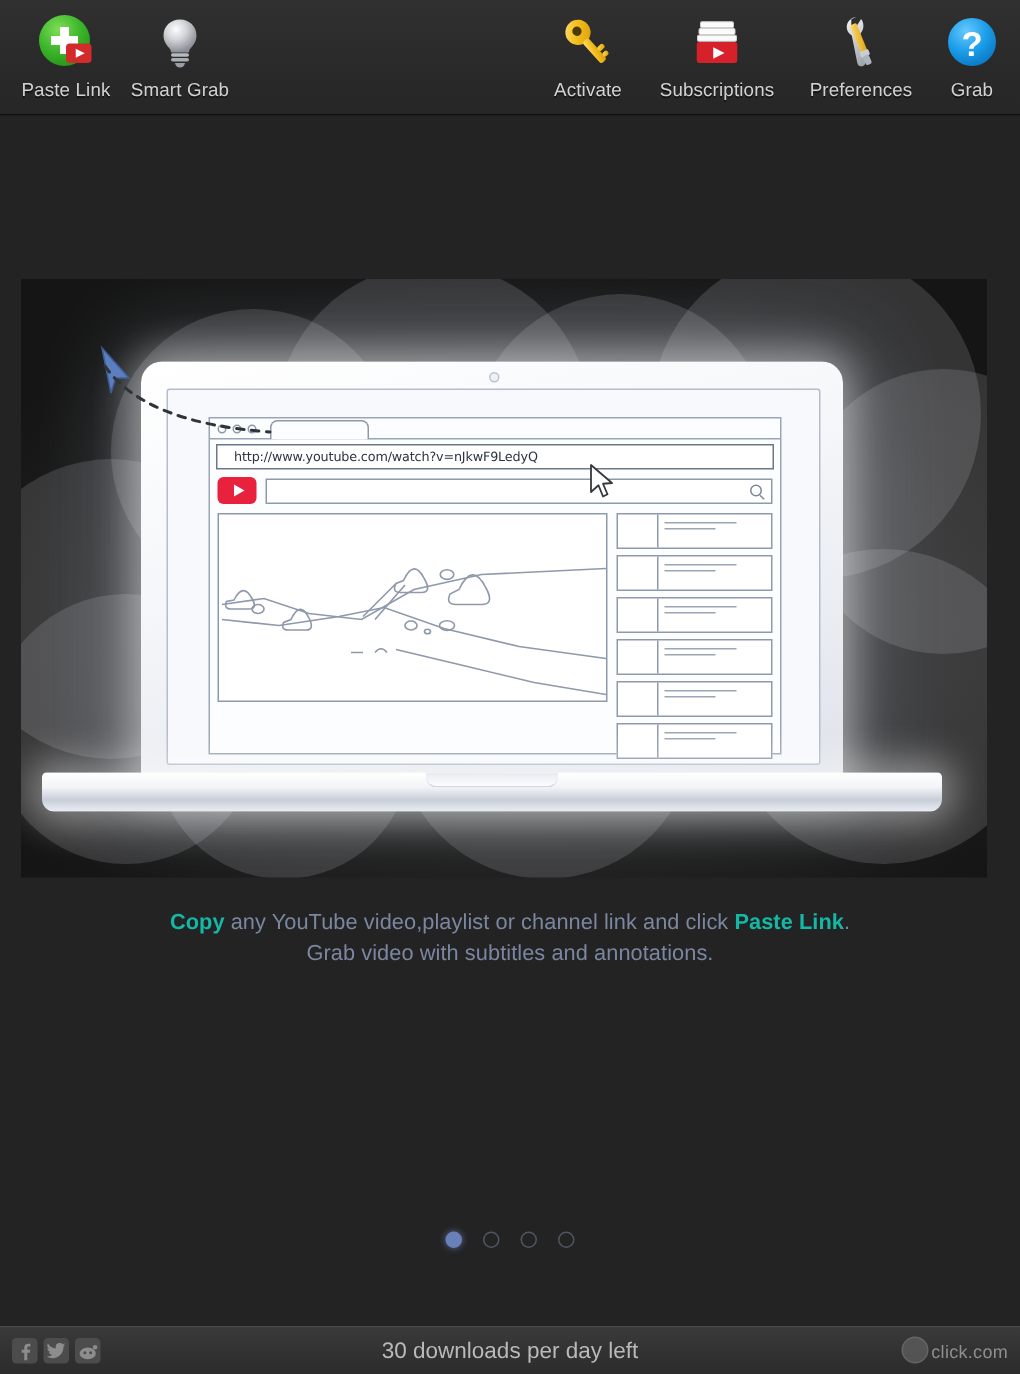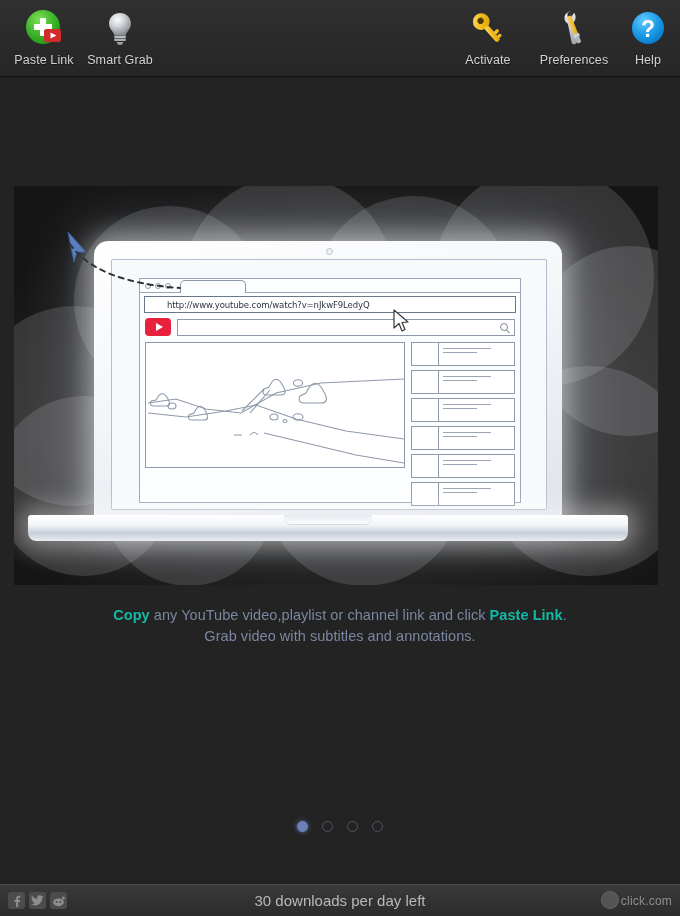--- a/index.html
+++ b/index.html
@@ -167,21 +167,21 @@
     position: relative;
     top: 1px;
   }
   .urlbar {
     margin: 3px 4px 0 4px;
     height: 17px;
     border: 1px solid #6c7788;
     background: #fff;
     display: flex;
     align-items: center;
-    padding-left: 22px;
+    padding-left: 11px;
     box-sizing: border-box;
   }
   .urltext {
     font-family: "DejaVu Sans", sans-serif;
     font-size: 8.5px;
     color: #2c3342;
     letter-spacing: -0.1px;
     white-space: nowrap;
   }
   .yt-row {
@@ -453,20 +453,32 @@
               <circle cx="22" cy="11" r="3.1" fill="#4a3a05"></circle>
               <rect x="19.4" y="19" width="5.2" height="19" rx="2" fill="url(#goldG)"></rect>
               <rect x="24.2" y="28" width="5" height="3.4" rx="1.3" fill="url(#goldG)"></rect>
               <rect x="24.2" y="33.2" width="4" height="3.2" rx="1.3" fill="url(#goldG)"></rect>
             </g>
           </svg>
         </div>
         <div class="tb-label">Activate</div>
       </div>
 
+      <div class="tb-item wide">
+        <div class="tb-icon">
+          <svg width="44" height="44" viewBox="0 0 44 44">
+            <rect x="11" y="7.5" width="22" height="4" rx="1" fill="#fbfbfb" stroke="#cfcfcf" stroke-width=".7"></rect>
+            <rect x="10" y="12" width="24" height="4" rx="1" fill="#fbfbfb" stroke="#cfcfcf" stroke-width=".7"></rect>
+            <rect x="9" y="16.5" width="26" height="4" rx="1" fill="#fbfbfb" stroke="#cfcfcf" stroke-width=".7"></rect>
+            <rect x="8.5" y="21" width="27" height="14" rx="1.6" fill="#d6212b"></rect>
+            <path d="M19.5 24.5l7.5 3.8-7.5 3.8z" fill="#ffffff"></path>
+          </svg>
+        </div>
+        <div class="tb-label">Subscriptions</div>
+      </div>
 
       <div class="tb-item wide">
         <div class="tb-icon">
           <svg width="44" height="44" viewBox="0 0 44 44">
             <defs>
               <linearGradient id="wrG" x1="0" y1="0" x2="1" y2="1">
                 <stop offset="0%" stop-color="#f2f3f5"></stop>
                 <stop offset="100%" stop-color="#9aa0a8"></stop>
               </linearGradient>
               <linearGradient id="sdG" x1="0" y1="0" x2="1" y2="1">
@@ -494,21 +506,21 @@
               <radialGradient id="blueG" cx="38%" cy="28%" r="78%">
                 <stop offset="0%" stop-color="#67c9ff"></stop>
                 <stop offset="55%" stop-color="#1b9de8"></stop>
                 <stop offset="100%" stop-color="#0a76c4"></stop>
               </radialGradient>
             </defs>
             <circle cx="22" cy="21" r="16" fill="url(#blueG)"></circle>
             <text x="22" y="30" text-anchor="middle" font-family="Liberation Sans, sans-serif" font-size="23" font-weight="bold" fill="#ffffff">?</text>
           </svg>
         </div>
-        <div class="tb-label">Help</div>
+        <div class="tb-label">Grab</div>
       </div>
 
     </div>
   </div>
 
   <div class="stage">
 
     <div class="hero">
 
       <div class="blob" style="left:-40px;  top:120px; width:200px; height:200px;"></div>

